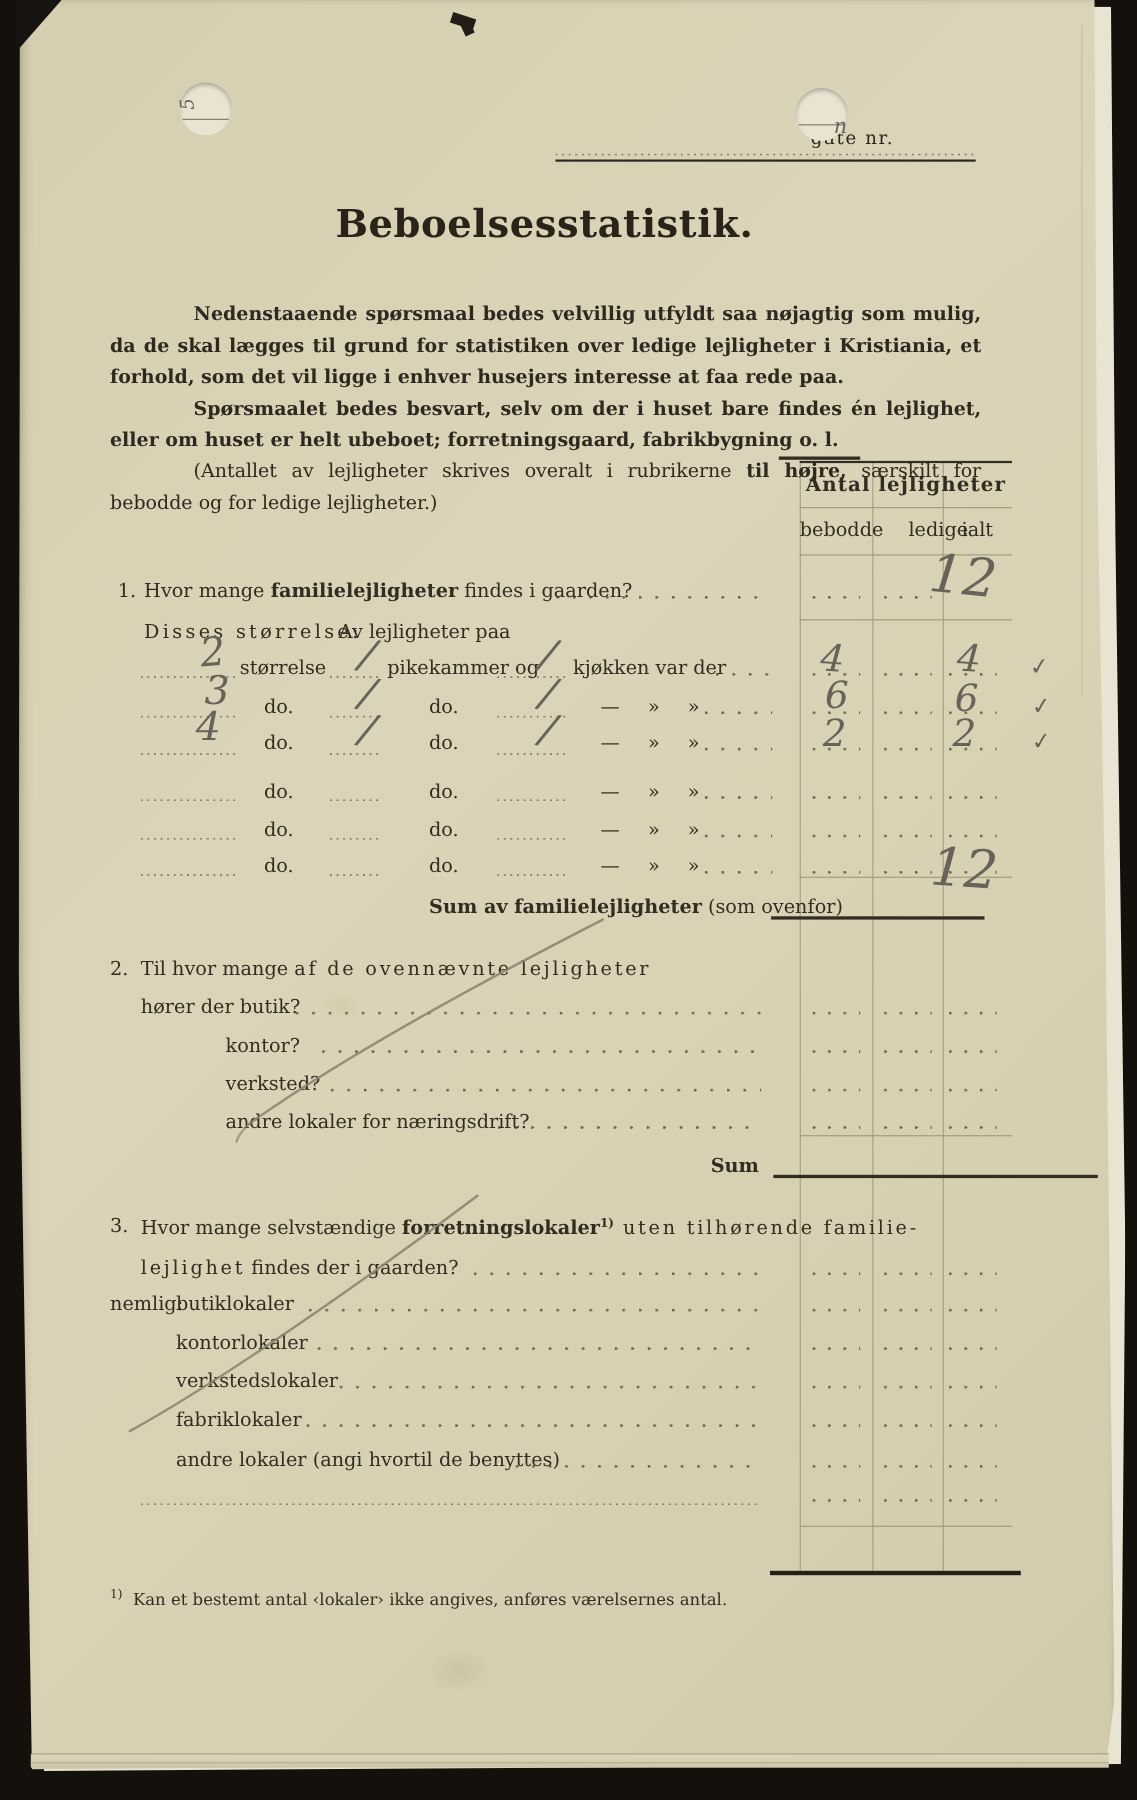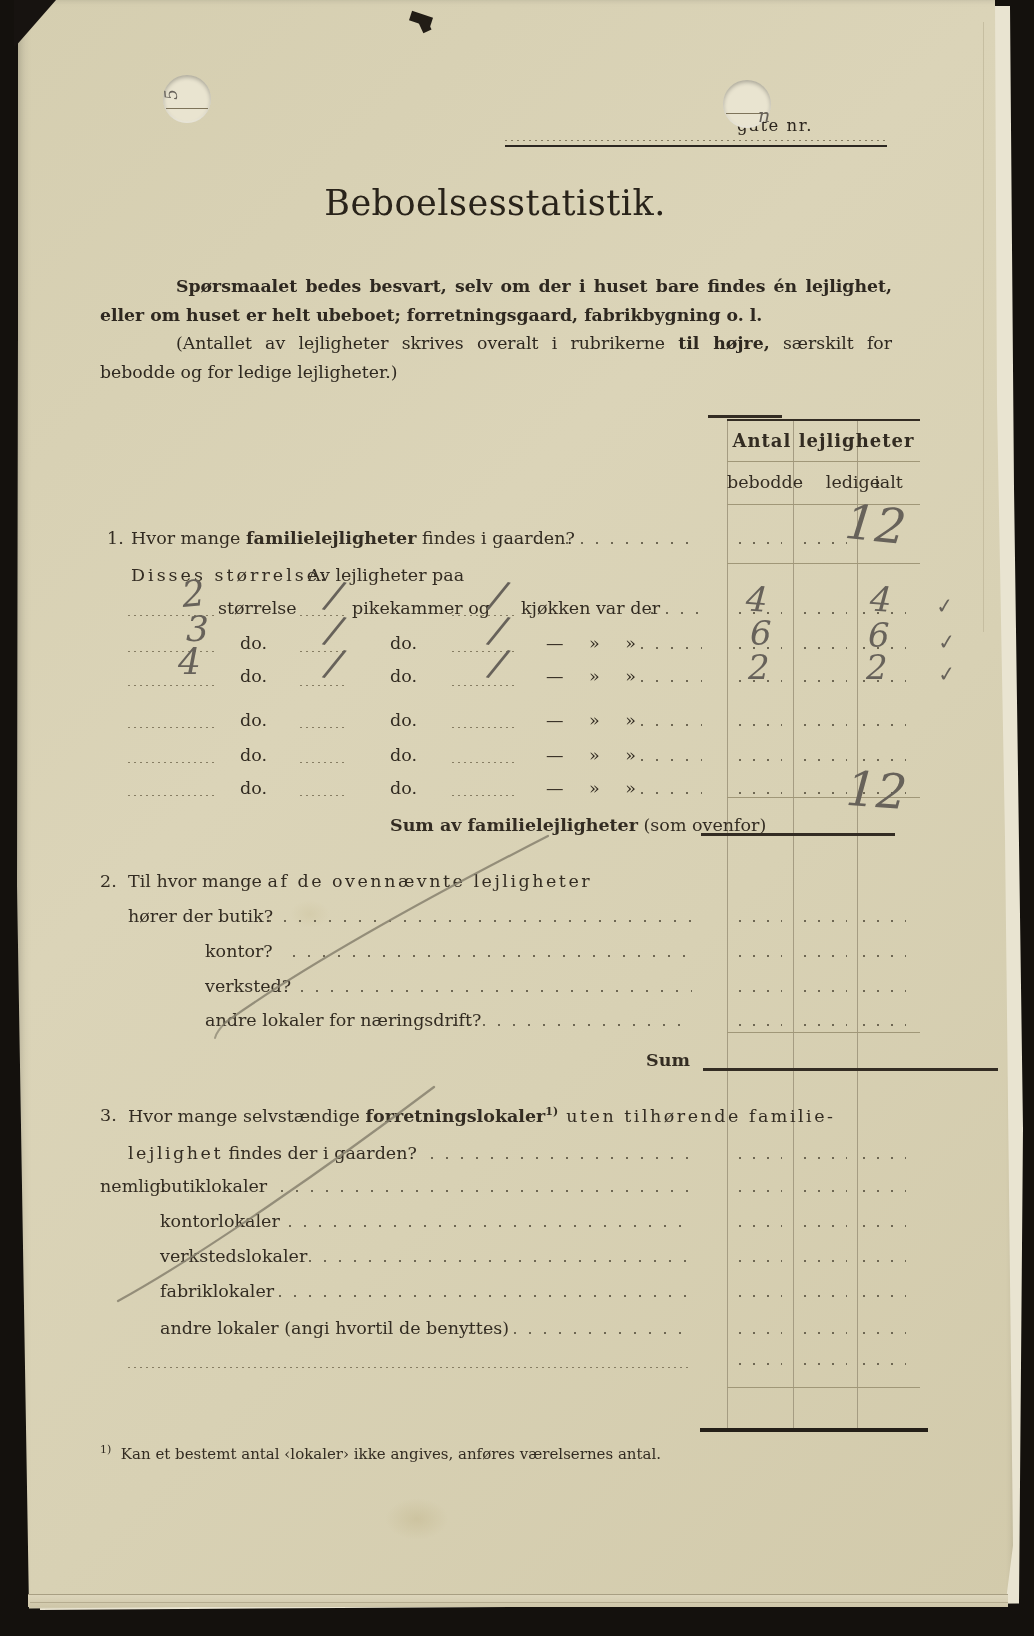--- a/index.html
+++ b/index.html
@@ -25,21 +25,21 @@
 
   
   .t{position:absolute;font-family:"DejaVu Serif",serif;font-size:17.5px;color:#332c22;
      white-space:nowrap;line-height:1.2;z-index:2;}
   .b{font-weight:bold;}
   .sp{letter-spacing:2.5px;}
   .sp3{letter-spacing:3px;}
   .ra{text-align:right;}
   sup.fn{font-size:11px;vertical-align:super;font-weight:bold;}
   .title{position:absolute;left:115px;top:183px;width:760px;text-align:center;
-     font-size:35px;font-weight:normal;color:#29231a;letter-spacing:.5px;z-index:2;}
+     font-size:35px;font-weight:bold;color:#29231a;letter-spacing:.5px;z-index:2;}
   .gate{position:absolute;left:737px;top:116px;font-size:16.5px;letter-spacing:1.5px;color:#2b251d;z-index:2;}
   .intro{position:absolute;left:100px;top:272px;width:792px;z-index:2;}
   .intro p{margin:0;font-size:17.3px;line-height:28.6px;text-indent:76px;text-align:justify;
      font-weight:bold;color:#2e2820;}
   .intro p.norm{font-weight:normal;}
 
   
   .vl{position:absolute;width:1px;background:#a59c82;z-index:1;}
   .hl{position:absolute;height:1px;background:#a09778;z-index:1;}
   .hlh{position:absolute;height:3px;background:#332c23;z-index:1;}
@@ -87,20 +87,21 @@
   <div class="hole" style="left:723px;top:80px;"></div>
   <span class="hand" style="left:758px;top:106px;font-size:19px;">n</span>
 
   <span class="gate">gate nr.</span>
   <div class="fd" style="left:505px;top:139px;width:382px;"></div>
   <div class="hlh" style="left:505px;top:145px;width:382px;height:2px;background:#2c2721;"></div>
 
   <div class="title">Beboelsesstatistik.</div>
 
   <div class="intro">
+    <p>Nedenstaaende spørsmaal bedes velvillig utfyldt saa nøjagtig som mulig, da de skal lægges til grund for statistiken over ledige lejligheter i Kristiania, et forhold, som det vil ligge i enhver husejers interesse at faa rede paa.</p>
     <p>Spørsmaalet bedes besvart, selv om der i huset bare findes én lejlighet, eller om huset er helt ubeboet; forretningsgaard, fabrikbygning o. l.</p>
     <p class="norm"><span>(Antallet av lejligheter skrives overalt i rubrikerne </span><span class="b">til højre,</span><span> særskilt for bebodde og for ledige lejligheter.)</span></p>
   </div>
 
   <div class="vl" style="left:727px;top:420px;height:1011px;"></div>
   <div class="vl" style="left:793px;top:420px;height:1011px;"></div>
   <div class="vl" style="left:857px;top:420px;height:1011px;"></div>
   <div class="hlh" style="left:727px;top:419px;width:193px;height:2px;"></div>
   <div class="hlh" style="left:708px;top:415px;width:74px;"></div>
   <div class="hl" style="left:727px;top:461px;width:193px;"></div>

